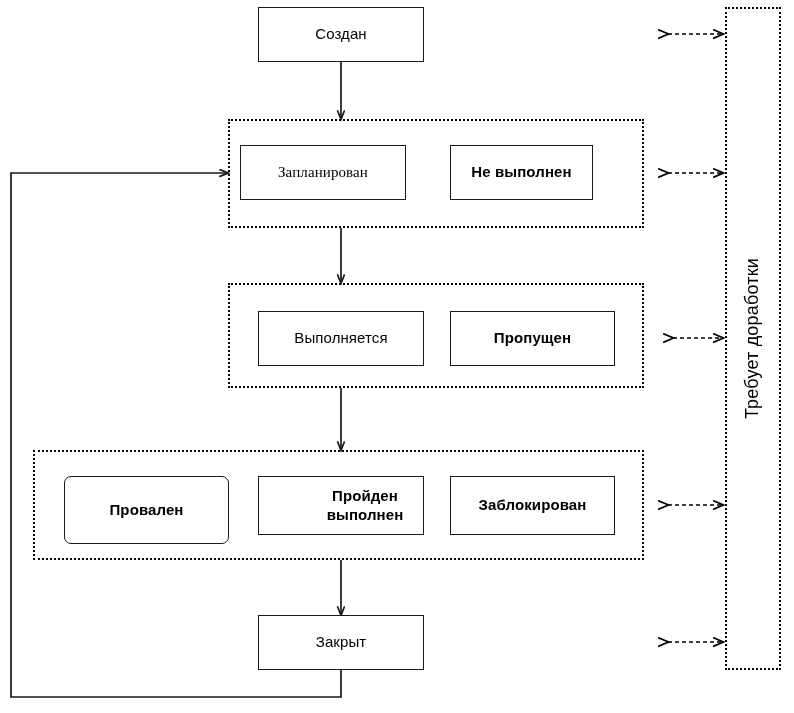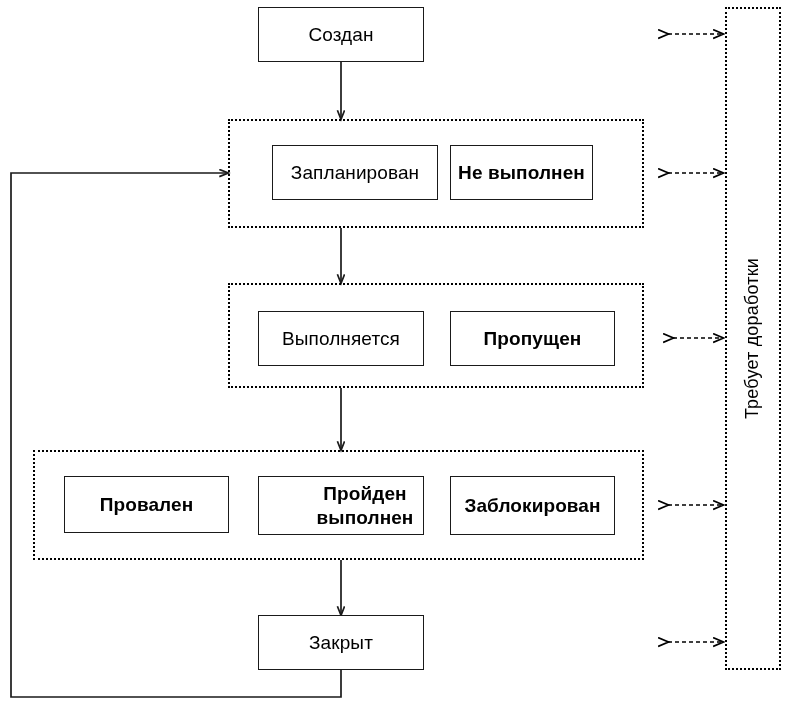--- a/index.html
+++ b/index.html
@@ -32,21 +32,21 @@
   .state-box {
     position: absolute;
     border: 1.6px solid #1a1a1a;
     box-sizing: border-box;
     background: #ffffff;
     display: flex;
     align-items: center;
     justify-content: center;
     text-align: center;
     color: #000000;
-    font-size: 19px;
+    font-size: 15px;
     line-height: 1.22;
     letter-spacing: 0.1px;
   }
   .state-box.bold {
     font-weight: bold;
   }
   .rework-panel {
     position: absolute;
     border: 2.5px dotted #000000;
     box-sizing: border-box;
@@ -94,29 +94,29 @@
     <line x1="668" y1="34" x2="723" y2="34" stroke="#000000" stroke-width="1.5" stroke-dasharray="4 3" marker-start="url(#dashStart)" marker-end="url(#dashEnd)"></line>
     <line x1="668" y1="173" x2="723" y2="173" stroke="#000000" stroke-width="1.5" stroke-dasharray="4 3" marker-start="url(#dashStart)" marker-end="url(#dashEnd)"></line>
     <line x1="673" y1="338" x2="723" y2="338" stroke="#000000" stroke-width="1.5" stroke-dasharray="4 3" marker-start="url(#dashStart)" marker-end="url(#dashEnd)"></line>
     <line x1="668" y1="505" x2="723" y2="505" stroke="#000000" stroke-width="1.5" stroke-dasharray="4 3" marker-start="url(#dashStart)" marker-end="url(#dashEnd)"></line>
     <line x1="668" y1="642" x2="723" y2="642" stroke="#000000" stroke-width="1.5" stroke-dasharray="4 3" marker-start="url(#dashStart)" marker-end="url(#dashEnd)"></line>
   </svg>
 
   <div class="state-box" style="left:258px; top:7px; width:166px; height:55px;">Создан</div>
 
   <div class="group-box" style="left:228px; top:119px; width:416px; height:109px;"></div>
-  <div class="state-box" style="left:272px; top:145px; width:166px; height:55px;">Запланирован</div>
+  <div class="state-box" style="left:240px; top:145px; width:166px; height:55px;font-family:Liberation Serif, serif;">Запланирован</div>
   <div class="state-box bold" style="left:450px; top:145px; width:143px; height:55px;">Не выполнен</div>
 
   <div class="group-box" style="left:228px; top:283px; width:416px; height:105px;"></div>
   <div class="state-box bold" style="left:450px; top:311px; width:165px; height:55px;">Пропущен</div>
   <div class="state-box" style="left:258px; top:311px; width:166px; height:55px;">Выполняется</div>
 
   <div class="group-box" style="left:33px; top:450px; width:611px; height:110px;"></div>
-  <div class="state-box bold" style="left:64px; top:476px; width:165px; height:57px;">Провален</div>
+  <div class="state-box bold" style="left:64px; top:476px; width:165px; height:68px;border-radius:7px;">Провален</div>
   <div class="state-box bold" style="left:258px; top:476px; width:166px; height:59px;padding-left:48px;">
     <span>
       <span>Пройден</span><br>
       <span>выполнен</span>
     </span>
   </div>
   <div class="state-box bold" style="left:450px; top:476px; width:165px; height:59px;">Заблокирован</div>
 
   <div class="state-box" style="left:258px; top:615px; width:166px; height:55px;">Закрыт</div>
 

